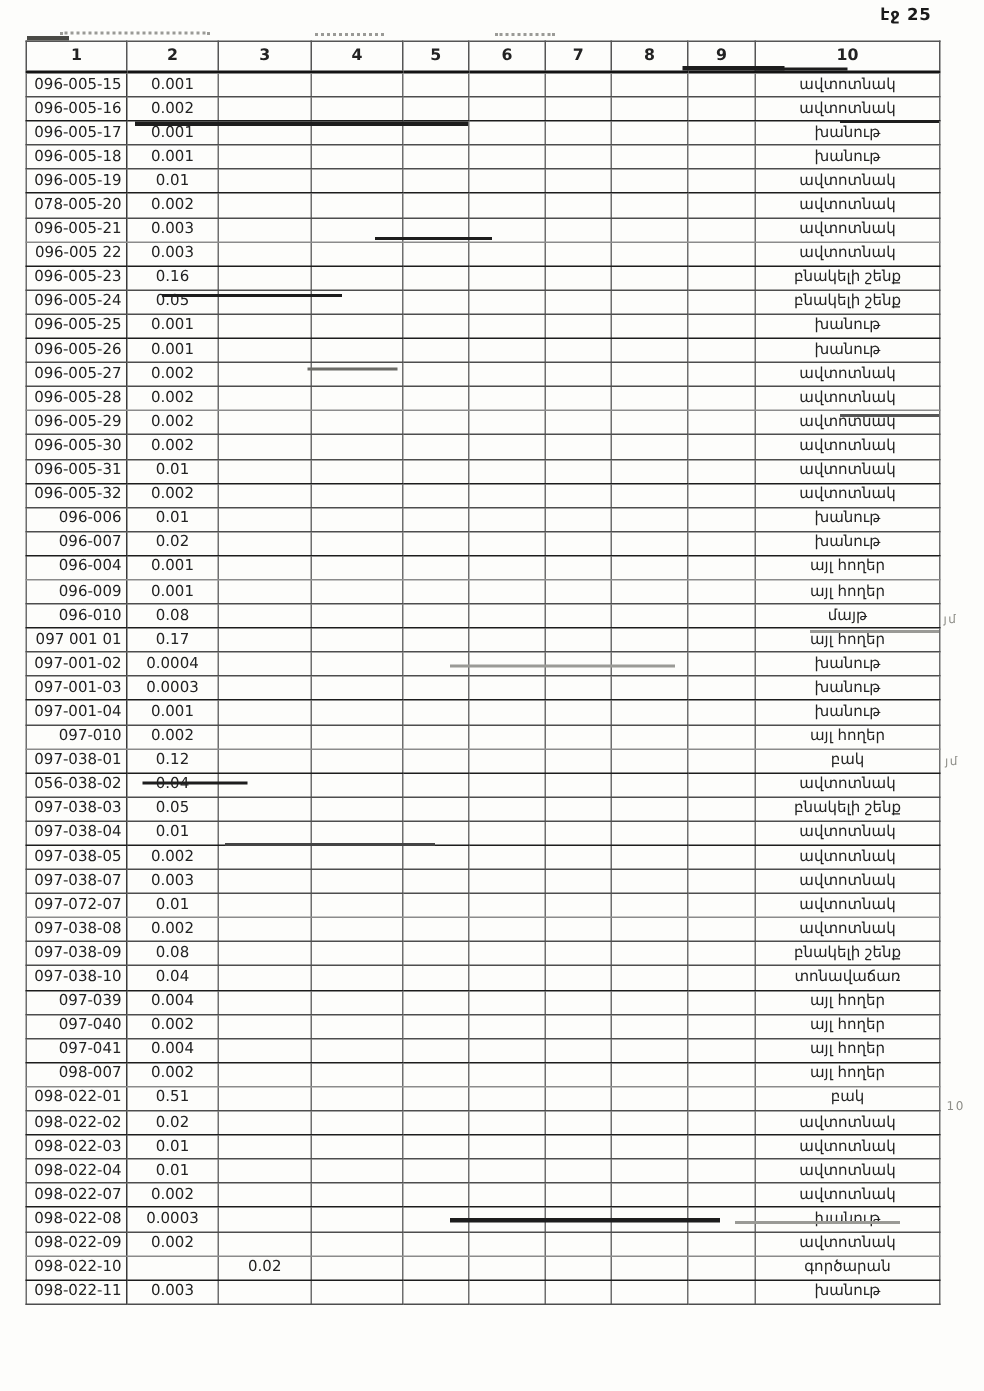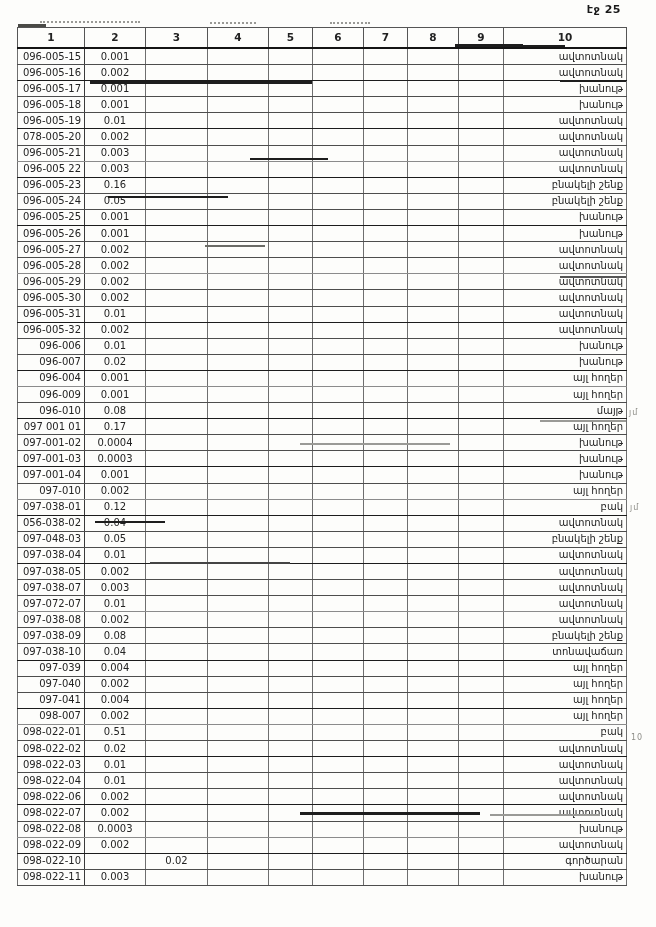--- a/index.html
+++ b/index.html
@@ -27,21 +27,21 @@
   .doc-table td{
     height:15.1px;font-size:10px;
     border:1px solid #6e6e6e;border-bottom:1.2px solid #4d4d4d;
     padding:0 3px;line-height:1;white-space:nowrap;overflow:hidden;color:#232323;
   }
   
   .doc-table tbody tr:nth-child(3n+2) td{border-bottom:1.8px solid #1c1c1c;}
   .doc-table tbody tr:nth-child(7n) td{border-bottom:1px solid #8b8b8b;}
   .doc-table td.c-code{text-align:right;border-right:1.3px solid #3a3a3a;}
   .doc-table td.c-val{text-align:center;}
-  .doc-table td.c-label{text-align:right;border-left:1.3px solid #3a3a3a;}
+  .doc-table td.c-label{text-align:center;border-left:1.3px solid #3a3a3a;}
   .annotation{
     position:absolute;font-size:8px;color:#8e8e88;letter-spacing:1px;
   }
   .artifact{position:absolute;background:#1d1d1d;}
   .artifact.light{background:#9a9a96;}
   .artifact.dotted{background:none;border-top:2px dotted #9a9a96;}
 </style>
 </head>
 <body>
 
@@ -429,21 +429,21 @@
         <td class="c-val"></td>
         <td></td>
         <td></td>
         <td></td>
         <td></td>
         <td></td>
         <td></td>
         <td class="c-label">ավտոտնակ</td>
       </tr>
       <tr>
-        <td class="c-code">097-048-03</td>
+        <td class="c-code">097-038-03</td>
         <td class="c-val">0.05</td>
         <td class="c-val"></td>
         <td></td>
         <td></td>
         <td></td>
         <td></td>
         <td></td>
         <td></td>
         <td class="c-label">բնակելի շենք</td>
       </tr>
@@ -611,32 +611,20 @@
         <td></td>
         <td></td>
         <td></td>
         <td></td>
         <td></td>
         <td class="c-label">ավտոտնակ</td>
       </tr>
       <tr>
         <td class="c-code">098-022-04</td>
         <td class="c-val">0.01</td>
-        <td class="c-val"></td>
-        <td></td>
-        <td></td>
-        <td></td>
-        <td></td>
-        <td></td>
-        <td></td>
-        <td class="c-label">ավտոտնակ</td>
-      </tr>
-      <tr>
-        <td class="c-code">098-022-06</td>
-        <td class="c-val">0.002</td>
         <td class="c-val"></td>
         <td></td>
         <td></td>
         <td></td>
         <td></td>
         <td></td>
         <td></td>
         <td class="c-label">ավտոտնակ</td>
       </tr>
       <tr>

